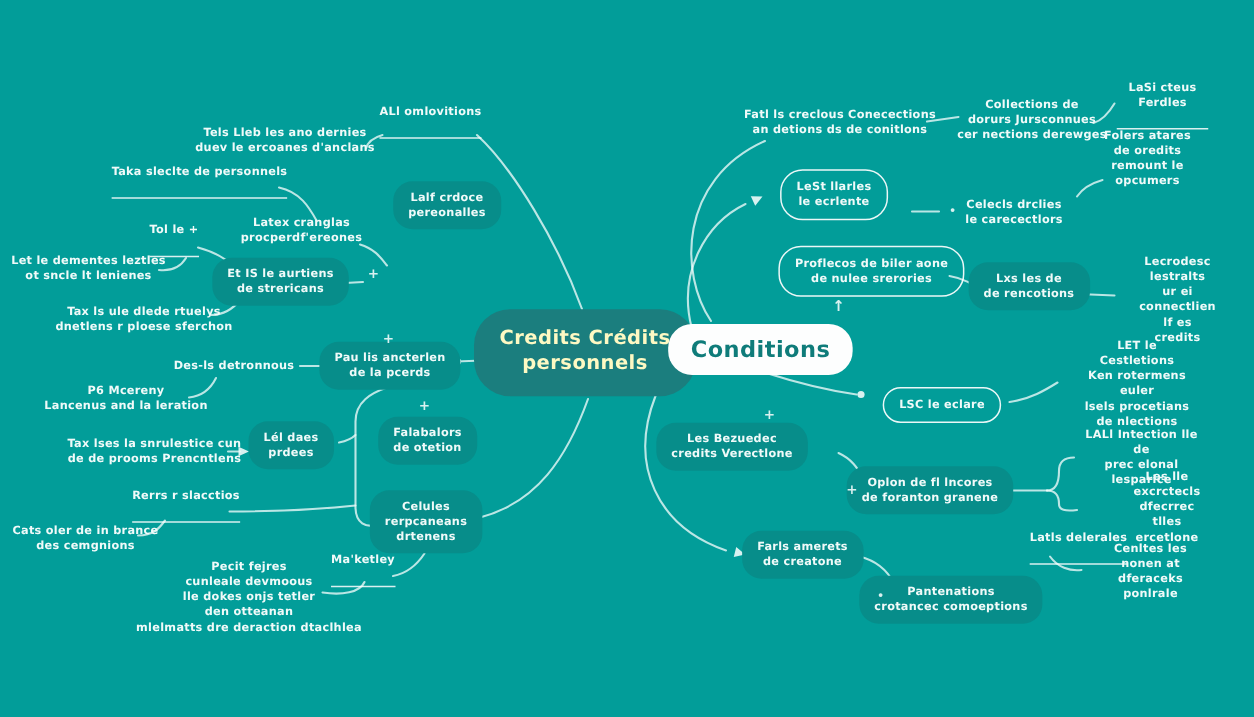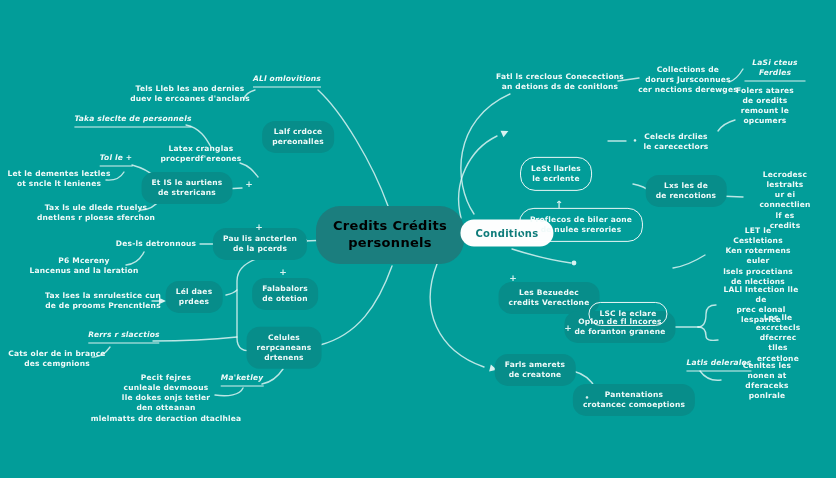--- a/index.html
+++ b/index.html
@@ -9,40 +9,40 @@
     font-family:"DejaVu Sans", sans-serif;
   }
   svg.links{position:absolute;left:0;top:0;width:836px;height:478px;}
   svg.links path{stroke:rgba(240,251,250,.78);stroke-width:1.4;fill:none;stroke-linecap:round;}
   svg.links .fill{fill:rgba(240,251,250,.9);stroke:none;}
   .label{
     position:absolute;transform:translate(-50%,-50%);
     color:#f0faf9;font-size:7.5px;font-weight:bold;line-height:1.35;
     text-align:center;white-space:pre-line;letter-spacing:.2px;
   }
-  .label.u{border-bottom:1.3px solid rgba(255,255,255,.85);padding-bottom:2px;font-style:italic;}
+  .label.u{border-bottom:1.3px solid rgba(255,255,255,.85);padding-bottom:12px;}
   .pill{
     position:absolute;transform:translate(-50%,-50%);
     background:#078d8a;color:#f0faf9;
     font-size:7.5px;font-weight:bold;line-height:1.35;text-align:center;
     white-space:pre-line;border-radius:13px;padding:6px 10px;letter-spacing:.2px;
   }
   .pill.outline{
-    background:transparent;border:1.6px solid rgba(255,255,255,.92);border-radius:15px;margin-top:44px;
+    background:transparent;border:1.6px solid rgba(255,255,255,.92);border-radius:15px;
   }
   .center-main{
     position:absolute;transform:translate(-50%,-50%);
-    background:#1b7e7e;color:#000000;border-radius:24px;
+    background:#1b7e7e;color:#fef9c3;border-radius:24px;
     font-size:13px;font-weight:bold;line-height:1.3;text-align:center;
     white-space:pre-line;padding:12px 17px;letter-spacing:.3px;
   }
   .center-cond{
     position:absolute;transform:translate(-50%,-50%);
     background:#fdfefe;color:#0f7c7a;border-radius:16px;
-    font-size:10px;font-weight:bold;text-align:left;
+    font-size:15px;font-weight:bold;text-align:left;
     padding:8px 15px;letter-spacing:.3px;
   }
   .mark{
     position:absolute;transform:translate(-50%,-50%);
     color:rgba(240,251,250,.9);font-size:9px;font-weight:bold;line-height:1;
   }
 </style>
 </head>
 <body>
 
@@ -158,21 +158,21 @@
   <div class="label" style="left:761px;top:305px">LALl Intection lle de
 prec elonal lesparice</div>
   <div class="label" style="left:778px;top:338px">Les lle excrctecls
 dfecrrec tlles ercetlone</div>
   <div class="label u" style="left:719px;top:365px">Latls delerales</div>
   <div class="label" style="left:767px;top:381px">Cenltes les nonen at
 dferaceks ponlrale</div>
 
   <div class="pill" style="left:686px;top:191px">Lxs les de
 de rencotions</div>
-  <div class="pill" style="left:549px;top:298px">Les Bezuedec
+  <div class="pill" style="left:488px;top:298px">Les Bezuedec
 credits Verectlone</div>
   <div class="pill" style="left:620px;top:327px">Oplon de fl lncores
 de foranton granene</div>
   <div class="pill" style="left:535px;top:370px">Farls amerets
 de creatone</div>
   <div class="pill" style="left:634px;top:400px">Pantenations
 crotancec comoeptions</div>
 
   <div class="pill outline" style="left:556px;top:130px">LeSt llarles
 le ecrlente</div>

